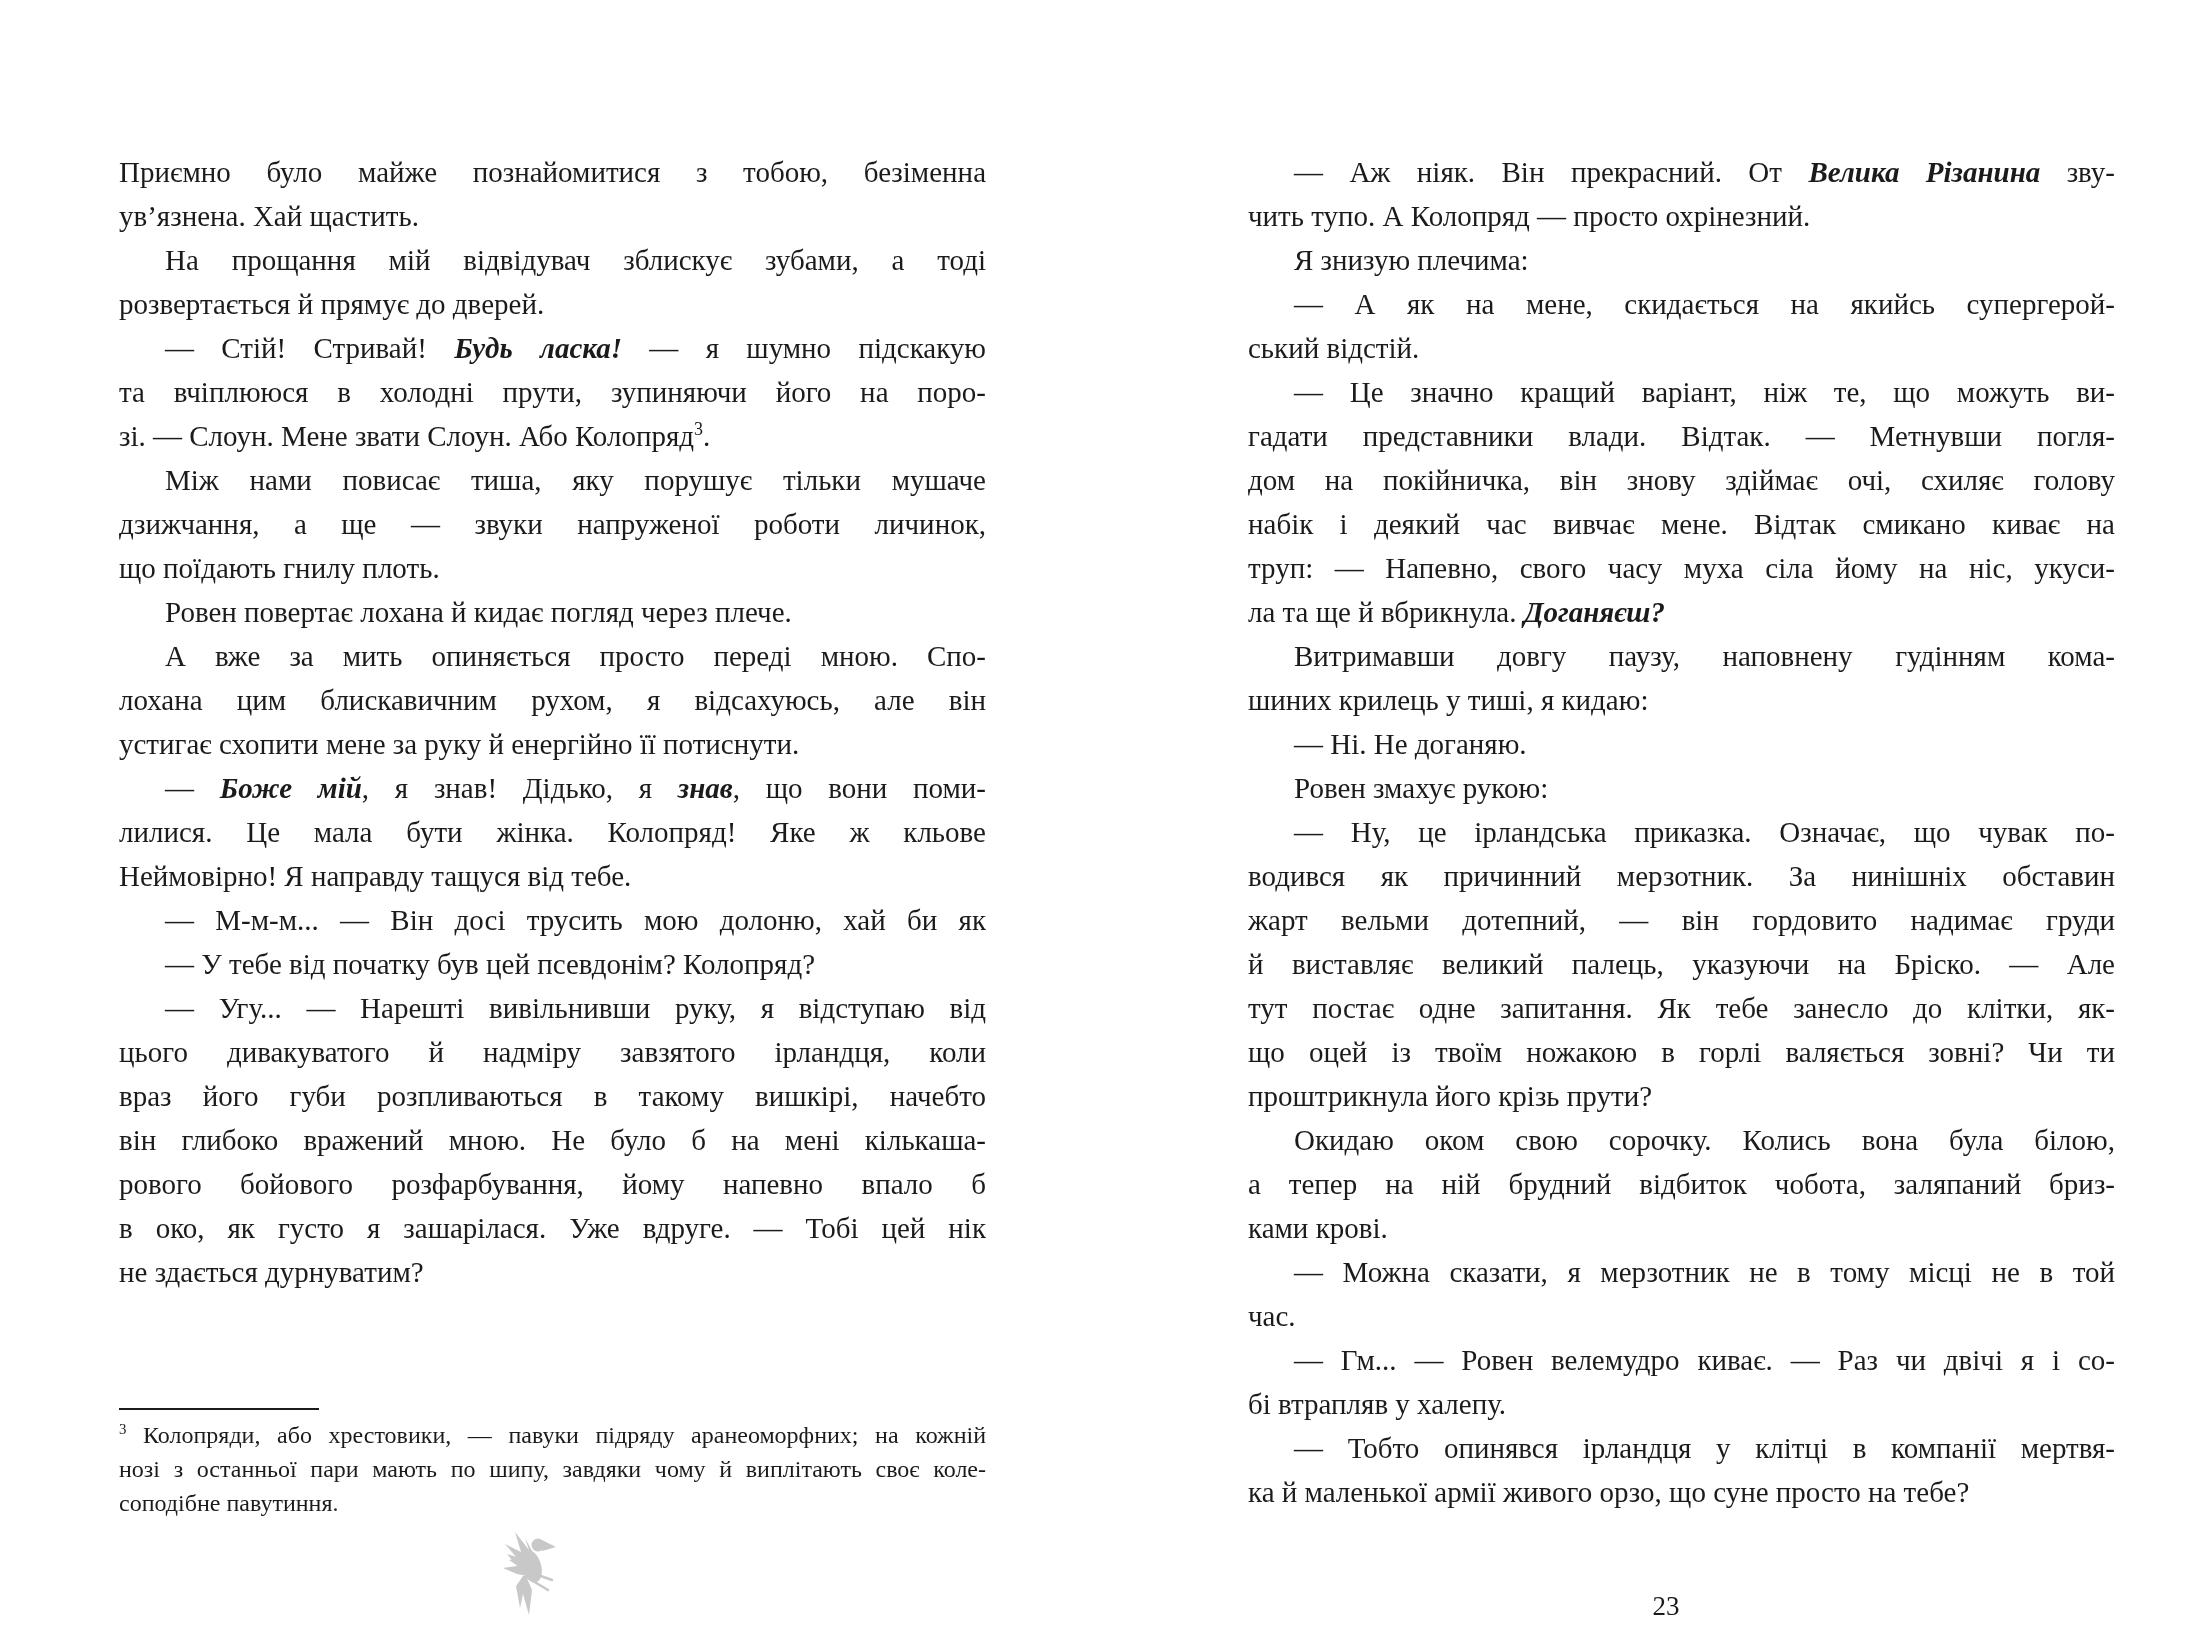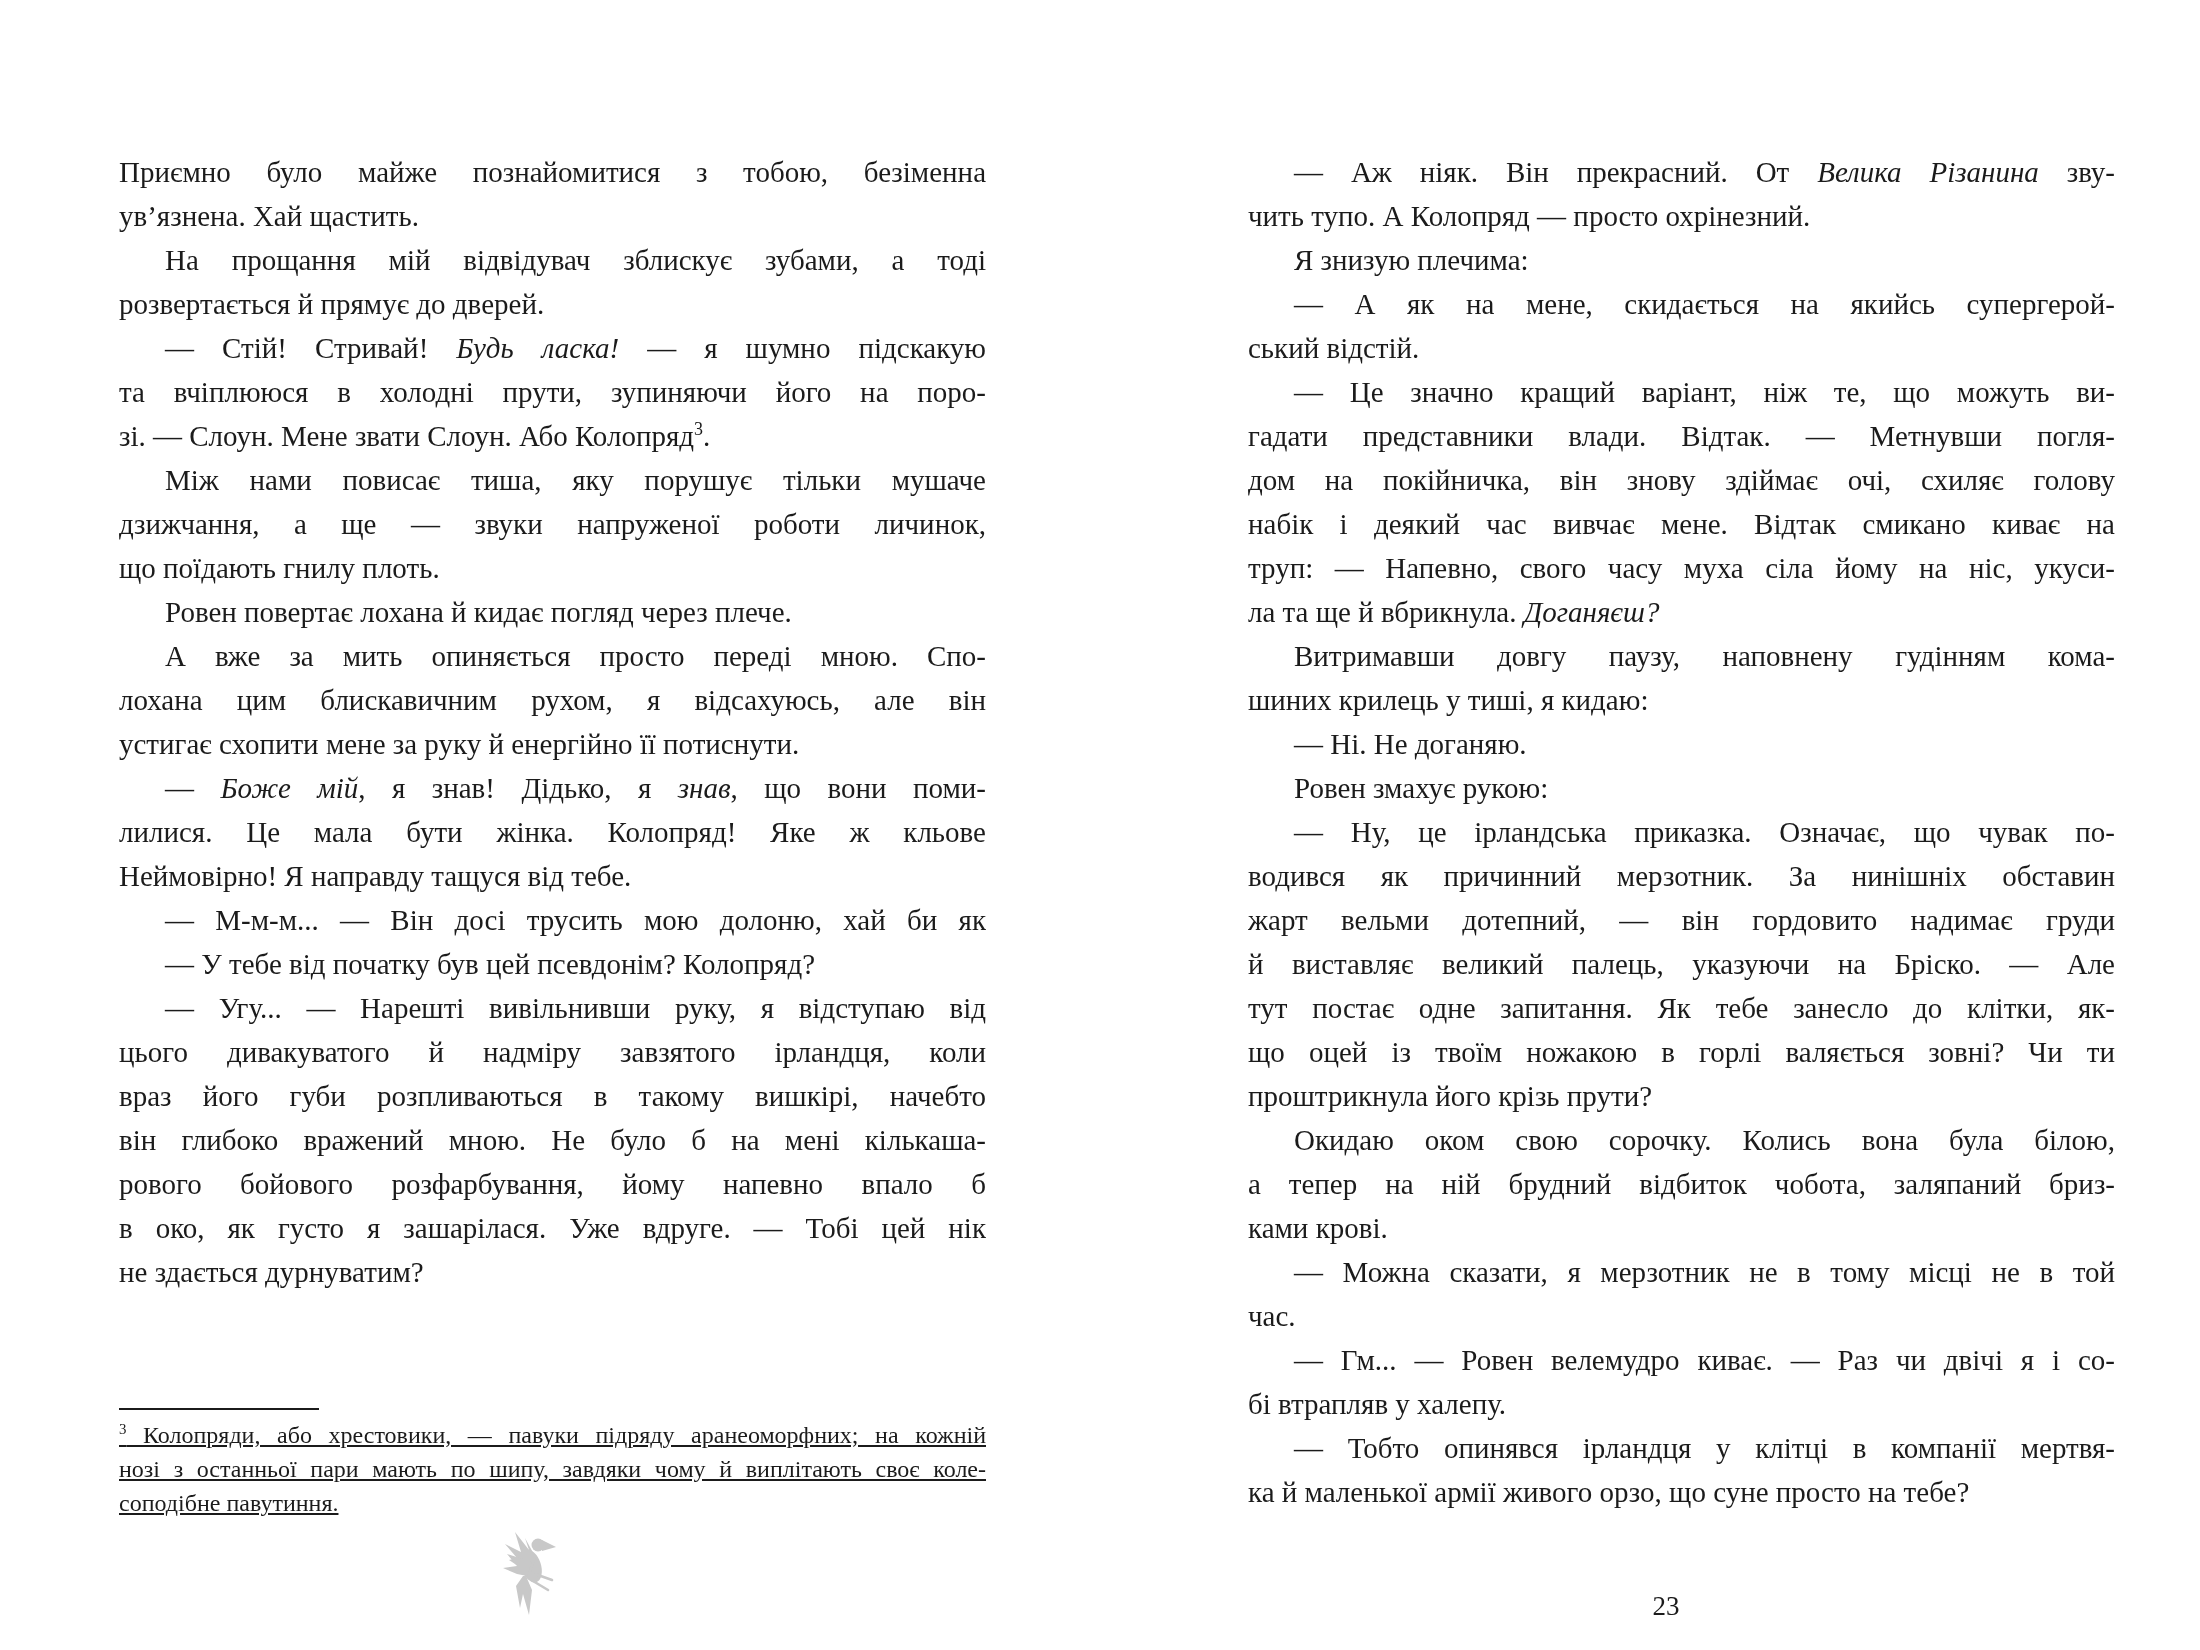--- a/index.html
+++ b/index.html
@@ -14,23 +14,23 @@
   .col{position:absolute;width:867px;}
   .col-left{left:119px;top:150px;}
   .col-right{left:1248px;top:150px;}
   .line{
     font-size:29px;line-height:44px;height:44px;
     text-align:justify;text-align-last:justify;-moz-text-align-last:justify;
     overflow:hidden;white-space:normal;
   }
   .line.end{text-align-last:left;-moz-text-align-last:left;}
   .line.indent{text-indent:46px;}
-  .it{font-style:italic;}
+  .it{font-style:italic;font-weight:bold;}
   .sup{font-size:0.62em;vertical-align:super;line-height:0;}
-  .footnote{position:absolute;left:119px;top:1408px;width:867px;text-decoration:underline;}
+  .footnote{position:absolute;left:119px;top:1408px;width:867px;}
   .fn-rule{width:200px;border-top:2.5px solid #1b1b1b;margin:0 0 8px 0;}
   .fn-line{
     font-size:24px;line-height:34px;height:34px;
     text-align:justify;text-align-last:justify;-moz-text-align-last:justify;
     overflow:hidden;
   }
   .fn-line.end{text-align-last:left;-moz-text-align-last:left;}
   .ornament{position:absolute;left:501px;top:1528px;width:58px;height:88px;}
   .pageno{
     position:absolute;left:1248px;top:1590px;width:836px;

